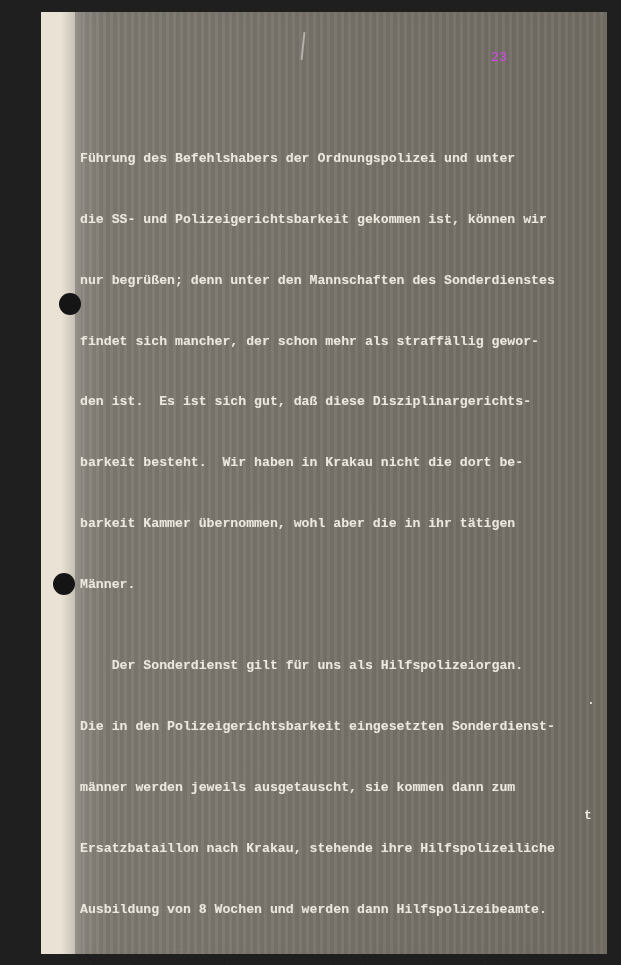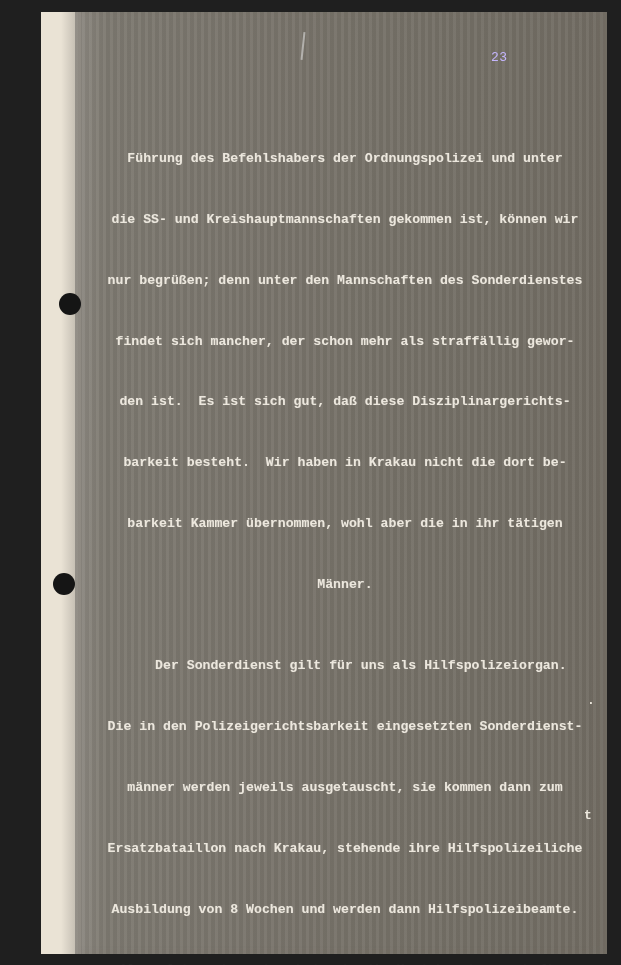--- a/index.html
+++ b/index.html
@@ -57,41 +57,40 @@
       position: absolute;
       width: 22px;
       height: 22px;
       border-radius: 50%;
       background: #151515;
     }
     .page-number {
       position: absolute;
       left: 491px;
       top: 50px;
-      color: #c4b5fd;
+      color: #d946ef;
       font-size: 13px;
       letter-spacing: 0.5px;
       font-family: Liberation Mono, monospace;
     }
     .text-block {
       position: absolute;
       left: 80px;
       top: 88px;
       width: 530px;
       color: #ece7dd;
       font-size: 13.2px;
       line-height: 20.3px;
       white-space: pre;
       font-weight: bold;
       text-shadow: 0 0 1px rgba(255,255,255,0.25);
     }
     .line {
       display: block;
       height: 20.3px;
-      text-align: center;
     }
     .stray {
       position: absolute;
       color: #ece7dd;
       font-size: 13px;
       font-weight: bold;
     }
   </style>
 </head>
 <body>
@@ -103,21 +102,21 @@
 
   <div class="punch-hole" style="left:18px; top:281px;"></div>
   <div class="punch-hole" style="left:12px; top:561px;"></div>
 </div>
 
 <div class="page-number">23</div>
 
 <div class="text-block">
   
   <span class="line">Führung des Befehlshabers der Ordnungspolizei und unter</span>
-  <span class="line">die SS- und Kreishauptmannschaften gekommen ist, können wir</span>
+  <span class="line">die SS- und Polizeigerichtsbarkeit gekommen ist, können wir</span>
   <span class="line">nur begrüßen; denn unter den Mannschaften des Sonderdienstes</span>
   <span class="line">findet sich mancher, der schon mehr als straffällig gewor-</span>
   <span class="line">den ist.  Es ist sich gut, daß diese Disziplinargerichts-</span>
   <span class="line">barkeit besteht.  Wir haben in Krakau nicht die dort be-</span>
   <span class="line">barkeit Kammer übernommen, wohl aber die in ihr tätigen</span>
   <span class="line">Männer.</span>
   
   <span class="line">    Der Sonderdienst gilt für uns als Hilfspolizeiorgan.</span>
   <span class="line">Die in den Polizeigerichtsbarkeit eingesetzten Sonderdienst-</span>
   <span class="line">männer werden jeweils ausgetauscht, sie kommen dann zum</span>

